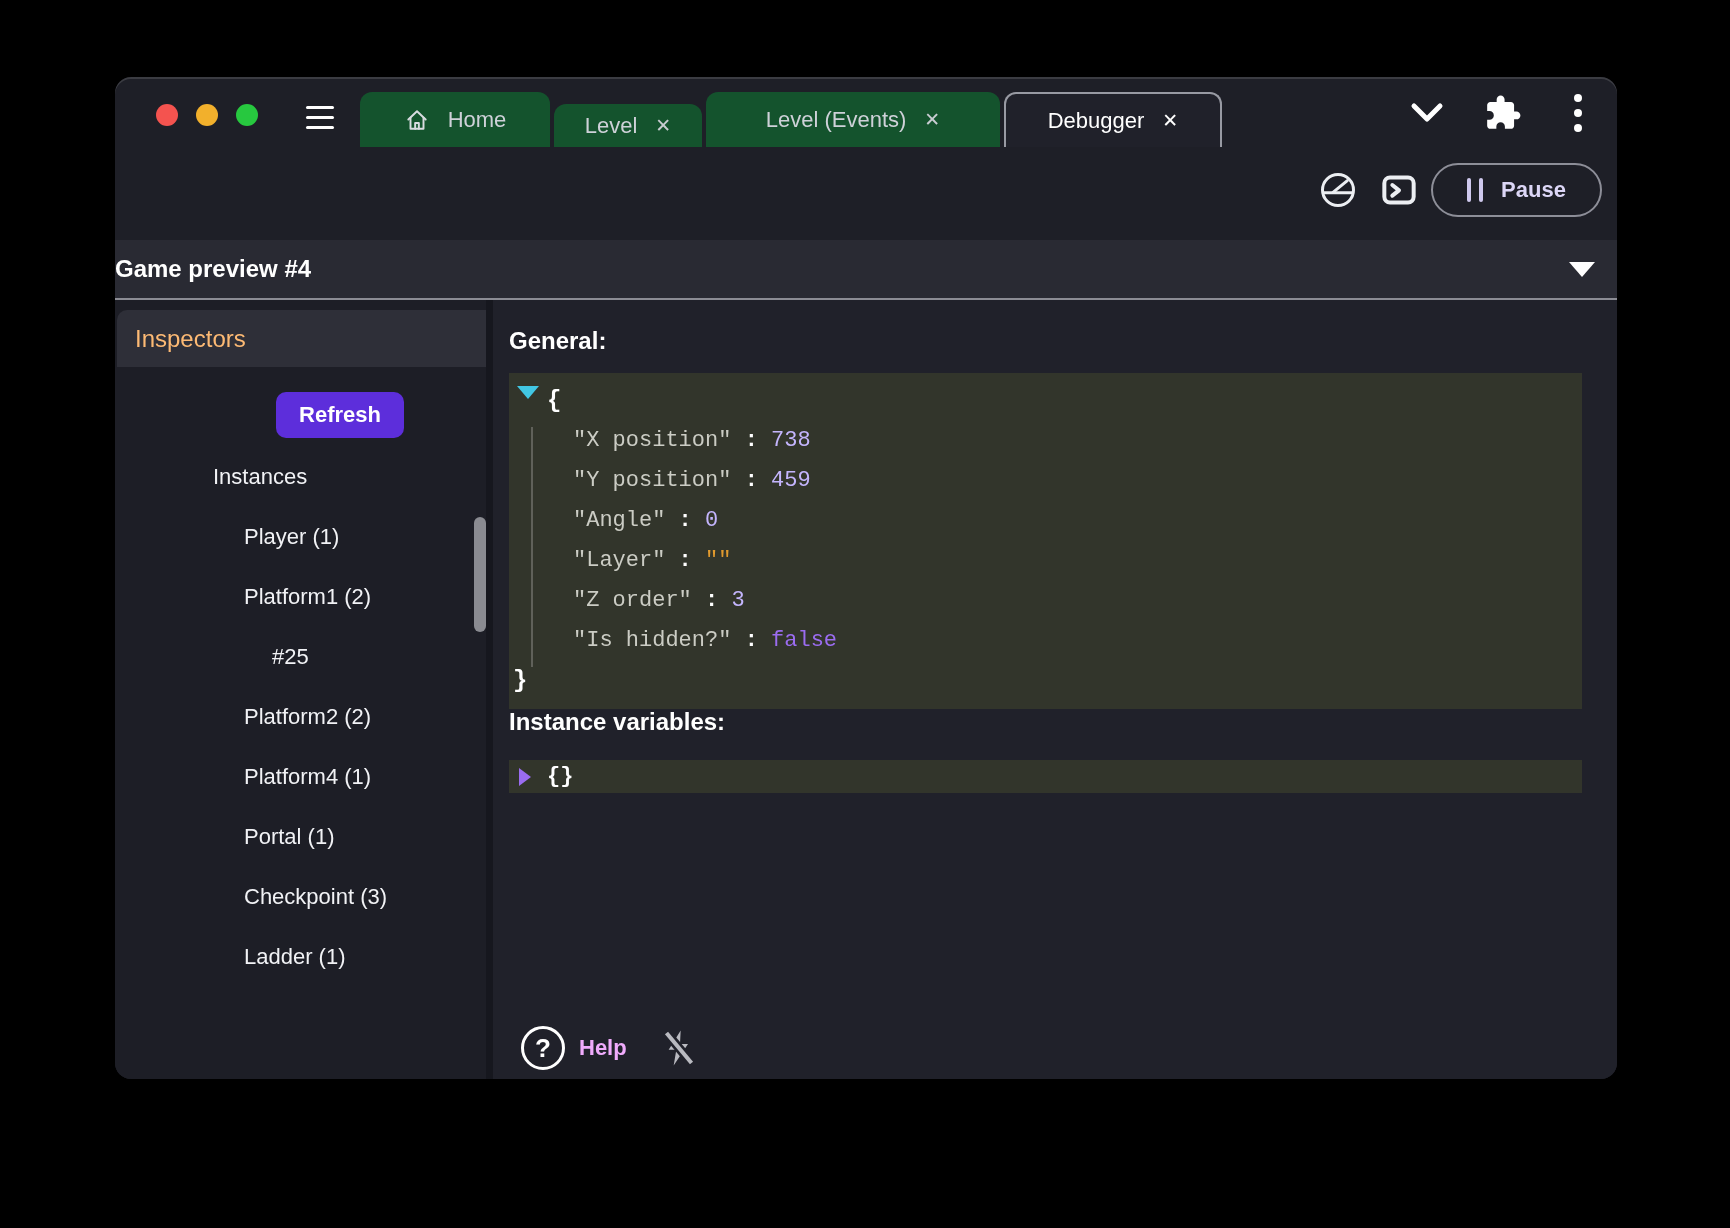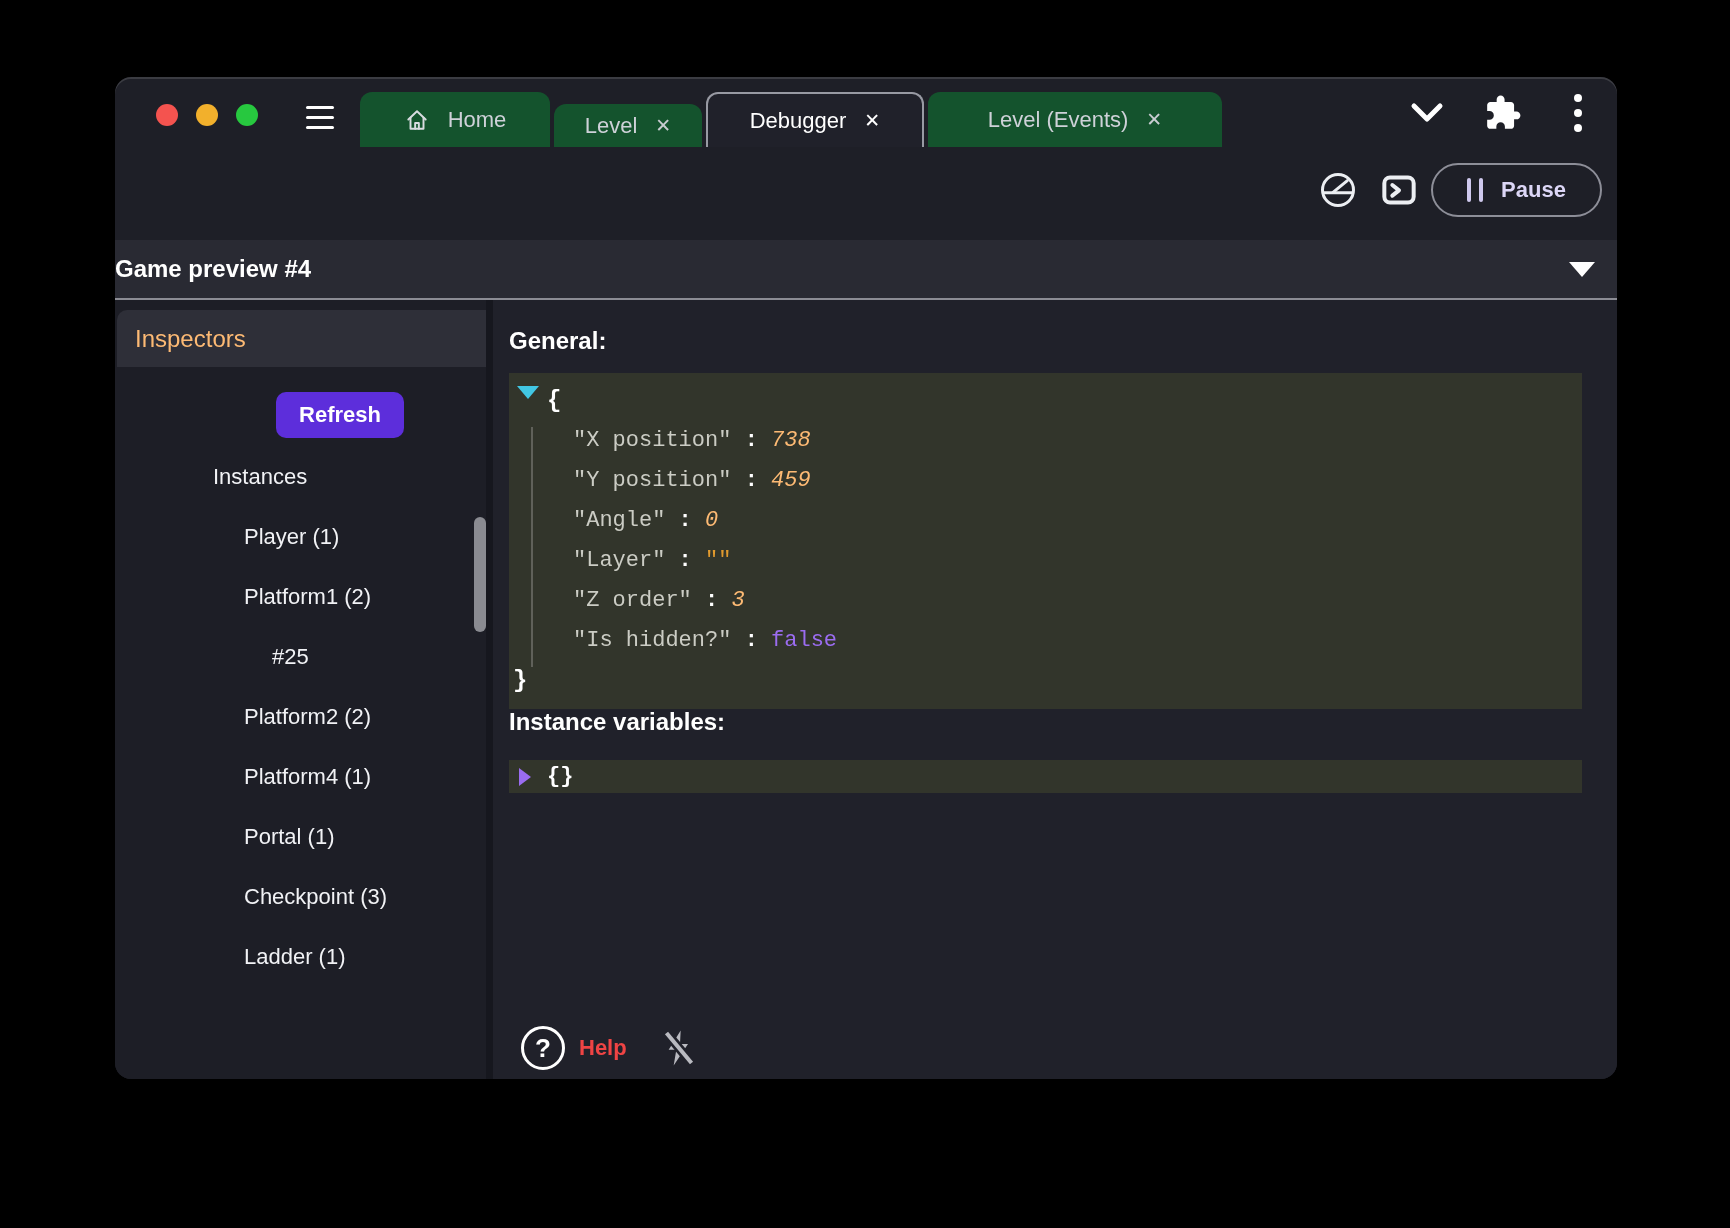--- a/index.html
+++ b/index.html
@@ -81,38 +81,38 @@
   .general-label{top:27px;}
   .vars-label{top:408px;}
 
   .json-panel{position:absolute;left:16px;right:35px;top:73px;background:#32352b;padding:8px 0;
               font-family:"Liberation Mono",monospace;font-size:22px;color:#cbccc4;}
   .line{height:40px;line-height:40px;padding-left:64px;white-space:pre;}
   .line.brace{padding-left:38px;color:#fff;font-weight:bold;font-size:24px;}
   .line.brace.close{padding-left:4px;}
   .jk{color:#cbccc4;}
   .jp{color:#fff;font-weight:bold;}
-  .jv.number{color:#fdba74;font-style:italic;}
+  .jv.number{color:#c4b5fd;}
   .jv.string{color:#e09a2e;}
   .jv.boolean{color:#9b6cf0;}
   .guide{position:absolute;left:22px;top:54px;width:2px;height:240px;background:#60615a;}
   .expander-down{position:absolute;left:8px;top:13px;width:0;height:0;cursor:pointer;
                  border-left:11px solid transparent;border-right:11px solid transparent;border-top:13px solid #41c6e3;}
 
   .vars-panel{position:absolute;left:16px;right:35px;top:460px;height:33px;background:#32352b;
               font-family:"Liberation Mono",monospace;font-size:22px;font-weight:bold;color:#fff;line-height:33px;}
   .vars-panel .val{padding-left:38px;}
   .expander-right{position:absolute;left:10px;top:8px;width:0;height:0;cursor:pointer;
                   border-top:9px solid transparent;border-bottom:9px solid transparent;border-left:12px solid #9a6cf0;}
 
   .help-row{position:absolute;left:28px;top:726px;height:44px;display:flex;align-items:center;gap:14px;}
   .help-circle{width:44px;height:44px;box-sizing:border-box;border:3px solid #fff;border-radius:50%;
                display:flex;align-items:center;justify-content:center;cursor:pointer;}
   .help-circle::before{content:'?';color:#fff;font-size:26px;font-weight:bold;}
-  .help-row span{font-size:22px;font-weight:bold;color:#ef4444;}
+  .help-row span{font-size:22px;font-weight:bold;color:#f0abfc;}
   .flash-off{margin-left:18px;cursor:pointer;}
 </style>
 </head>
 <body>
 
 <div class="window">
 
   <div class="traffic">
     <div class="dot red"></div>
     <div class="dot yellow"></div>
@@ -131,26 +131,26 @@
         <path d="M4 11.5 L12 4 L20 11.5"></path>
           <path d="M6 10 V20 H18 V10"></path>
           <path d="M10.3 20 V14.8 H13.7 V20"></path>
       </svg>
       <span>Home</span>
     </div>
     <div class="tab tab-level">
       <span>Level</span>
       <span class="close-x"></span>
     </div>
+    <div class="tab tab-level-events">
+      <span>Level (Events)</span>
+      <span class="close-x"></span>
+    </div>
     <div class="tab tab-debugger active">
       <span>Debugger</span>
-      <span class="close-x"></span>
-    </div>
-    <div class="tab tab-level-events">
-      <span>Level (Events)</span>
       <span class="close-x"></span>
     </div>
   </div>
 
   <svg class="tb-chevron" width="36" height="24" viewBox="0 0 36 24">
     <polyline points="5,5 18,18 31,5" fill="none" stroke="#fff" stroke-width="5" stroke-linecap="round" stroke-linejoin="round"></polyline>
   </svg>
   <svg class="tb-puzzle" width="38" height="38" viewBox="0 0 24 24">
     <path fill="#fff" d="M20.5 11H19V7c0-1.1-.9-2-2-2h-4V3.5C13 2.12 11.88 1 10.5 1S8 2.12 8 3.5V5H4c-1.1 0-2 .9-2 2v3.8h1.5c1.49 0 2.7 1.21 2.7 2.7s-1.21 2.7-2.7 2.7H2V20c0 1.1.9 2 2 2h3.8v-1.5c0-1.49 1.21-2.7 2.7-2.7 1.49 0 2.7 1.21 2.7 2.7V22H17c1.1 0 2-.9 2-2v-4h1.5c1.38 0 2.5-1.12 2.5-2.5S21.88 11 20.5 11z"></path>
   </svg>

